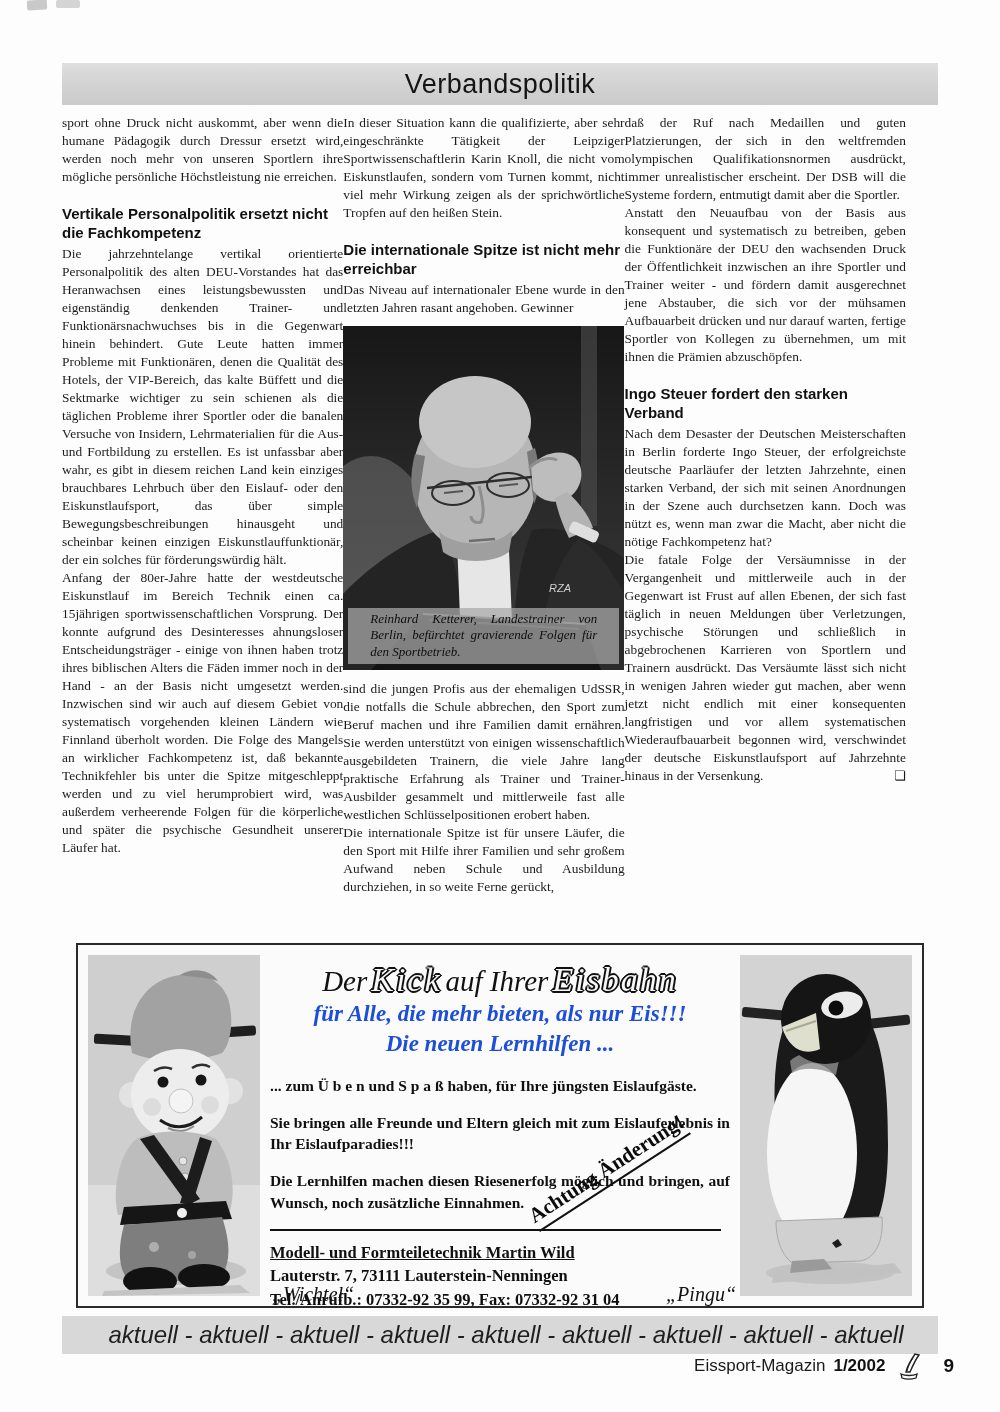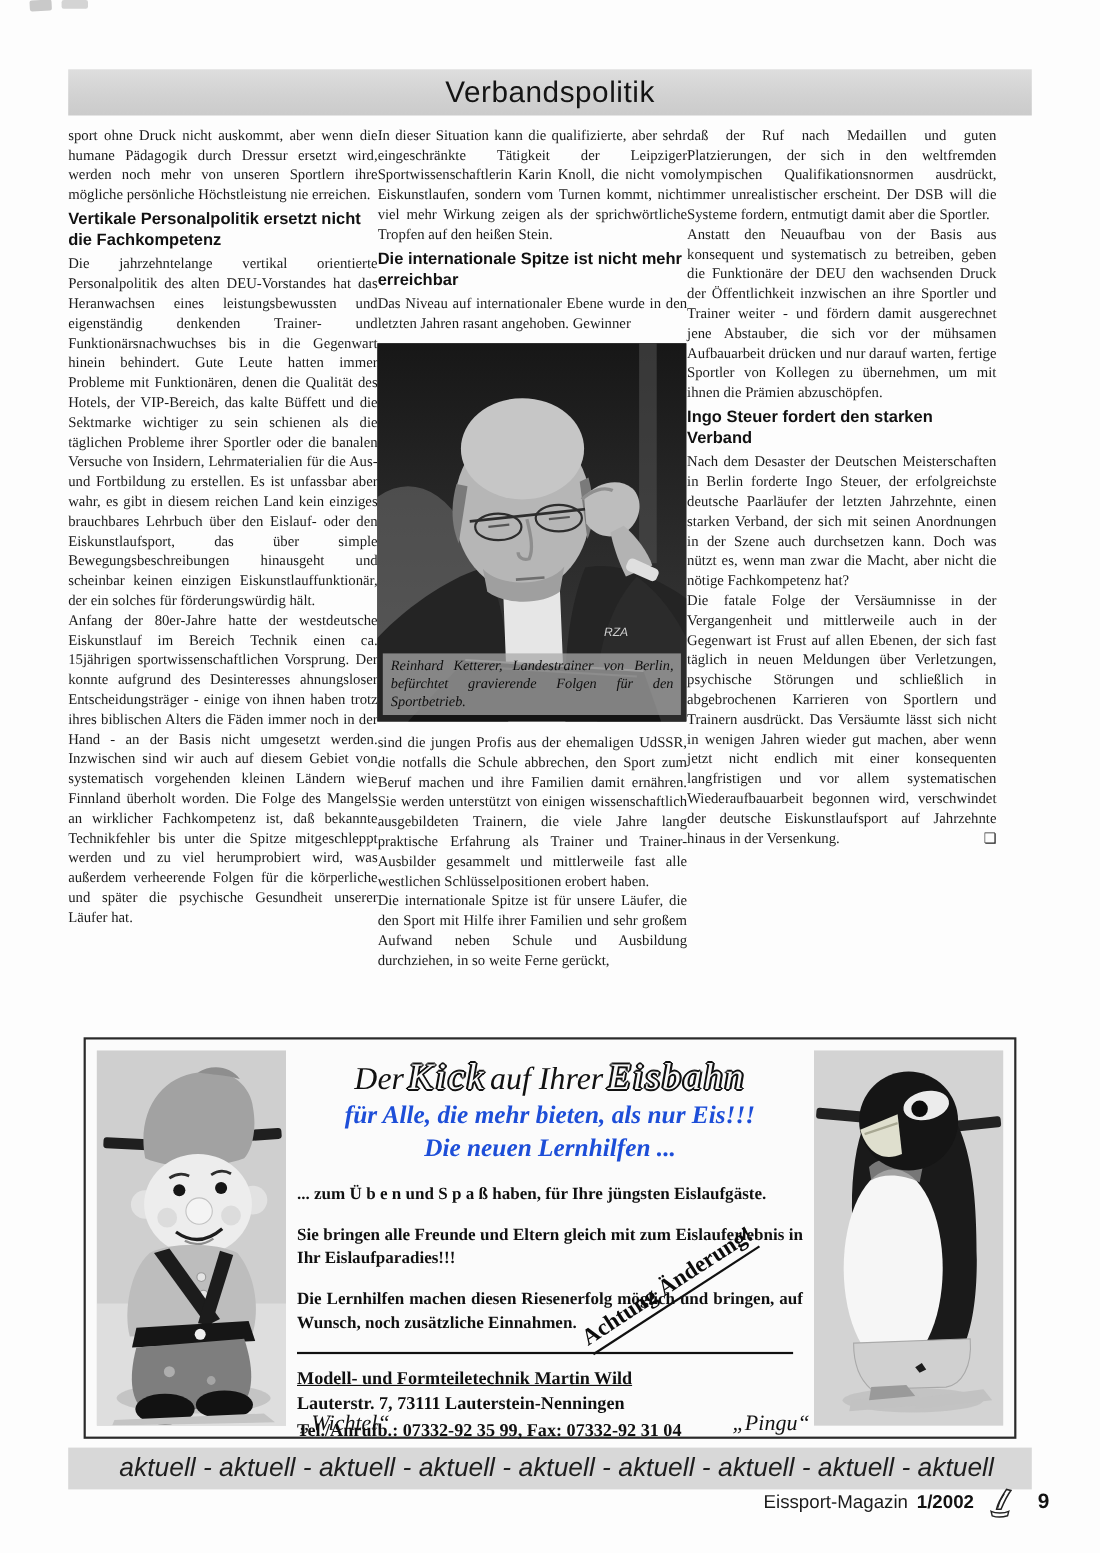--- a/index.html
+++ b/index.html
@@ -14,28 +14,28 @@
   .header-bar{position:absolute;left:62px;top:63px;width:876px;height:42px;
       background:linear-gradient(180deg,#dedede 0%,#d2d2d2 55%,#cbcbcb 100%);
       display:flex;align-items:center;justify-content:center;}
   .header-title{font-family:"Liberation Sans", sans-serif;font-size:27px;letter-spacing:.5px;color:#141414;}
 
   
   .columns{position:absolute;left:62px;top:114px;width:876px;height:824px;display:flex;overflow:hidden;}
   .col{width:281.3px;flex:0 0 auto;}
   .col p{margin:0;text-align:justify;font-size:13.4px;line-height:18px;}
   .col p.gap-top{margin-top:8px;}
-  .col h3{font-family:"Liberation Sans", sans-serif;font-size:15px;line-height:19px;margin:4px 0 3px;color:#111;}
+  .col h3{font-family:"Liberation Sans", sans-serif;font-size:15px;line-height:19px;margin:18px 0 3px;color:#111;}
   .endmark{float:right;font-size:13px;}
 
   
   .photo-wrap{position:relative;width:281px;height:344px;margin:9px 0 10px;background:#2a2a2a;}
   .photo-wrap svg{position:absolute;left:0;top:0;}
   .photo-caption{position:absolute;left:5px;right:5px;bottom:6px;background:rgba(168,168,168,.74);
-      color:#0e0e0e;font-style:italic;font-size:13px;line-height:16.5px;padding:3px 7px 4px;text-align:justify;}
+      color:#0e0e0e;font-style:italic;font-size:13px;line-height:16.5px;padding:3px 22px 4px;text-align:justify;}
 
   
   .ad{position:absolute;left:76px;top:943px;width:848px;height:365px;border:2px solid #2a2a2a;
       box-sizing:border-box;background:#fbfbfb;}
   .ad-photo{position:absolute;top:10px;width:172px;height:341px;background:#d2d2d2;overflow:hidden;}
   .ad-photo.left{left:10px;} .ad-photo.right{right:10px;}
   .ad-center{position:absolute;left:192px;right:192px;top:10px;bottom:8px;}
   .ad-headline{text-align:center;margin-top:6px;font-weight:normal;font-style:italic;white-space:nowrap;}
   .hl-serif{font-size:29px;color:#111;}
   .hl-outline{font-size:34px;letter-spacing:2px;color:#f8f8f8;

